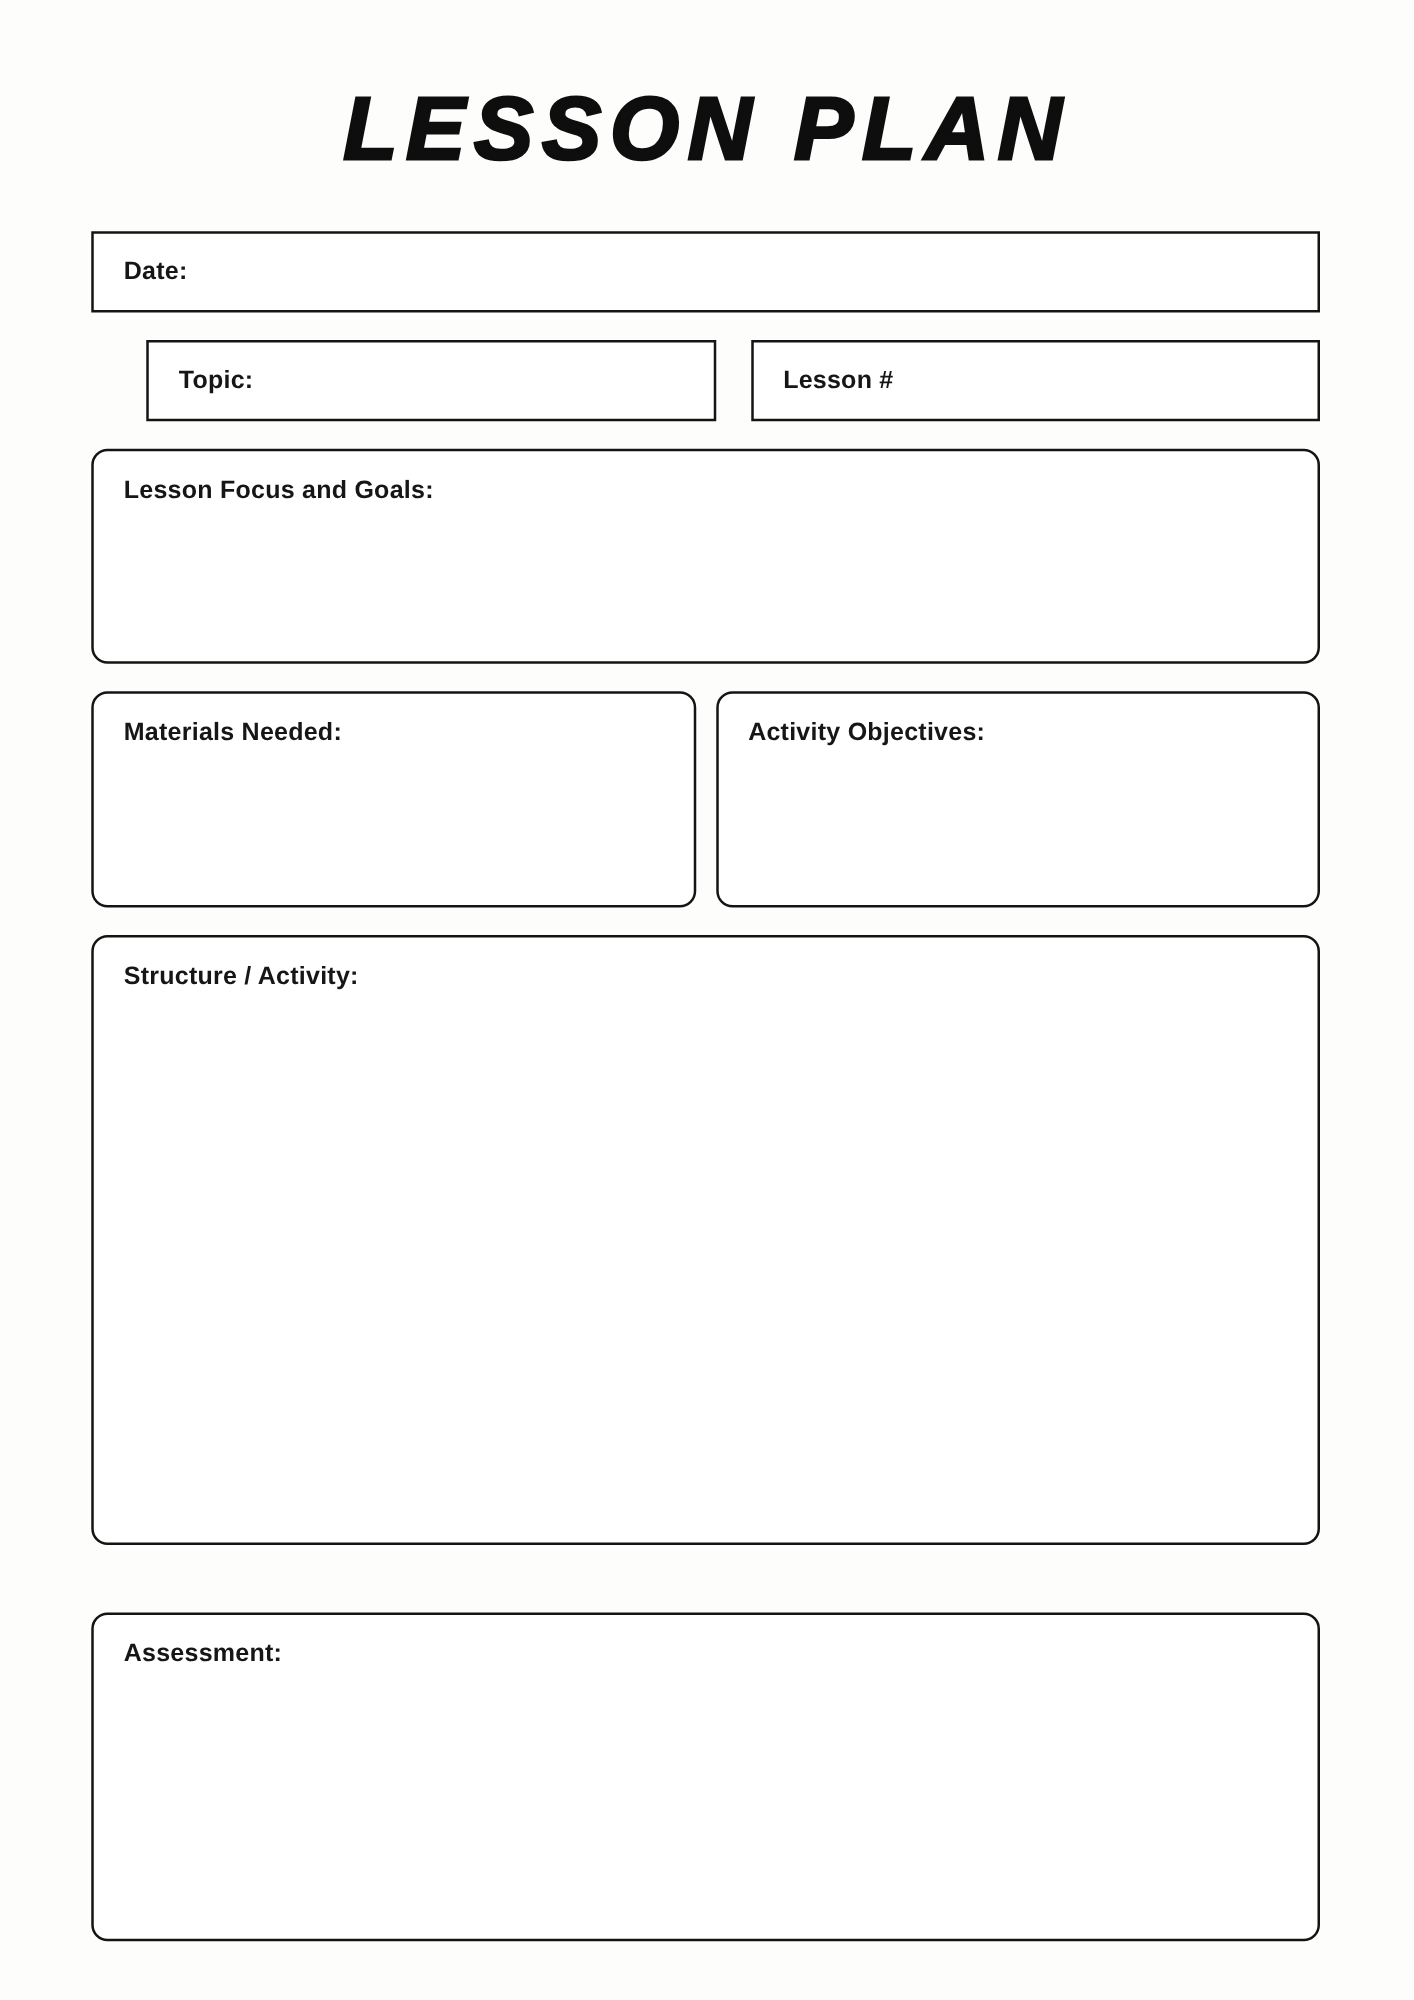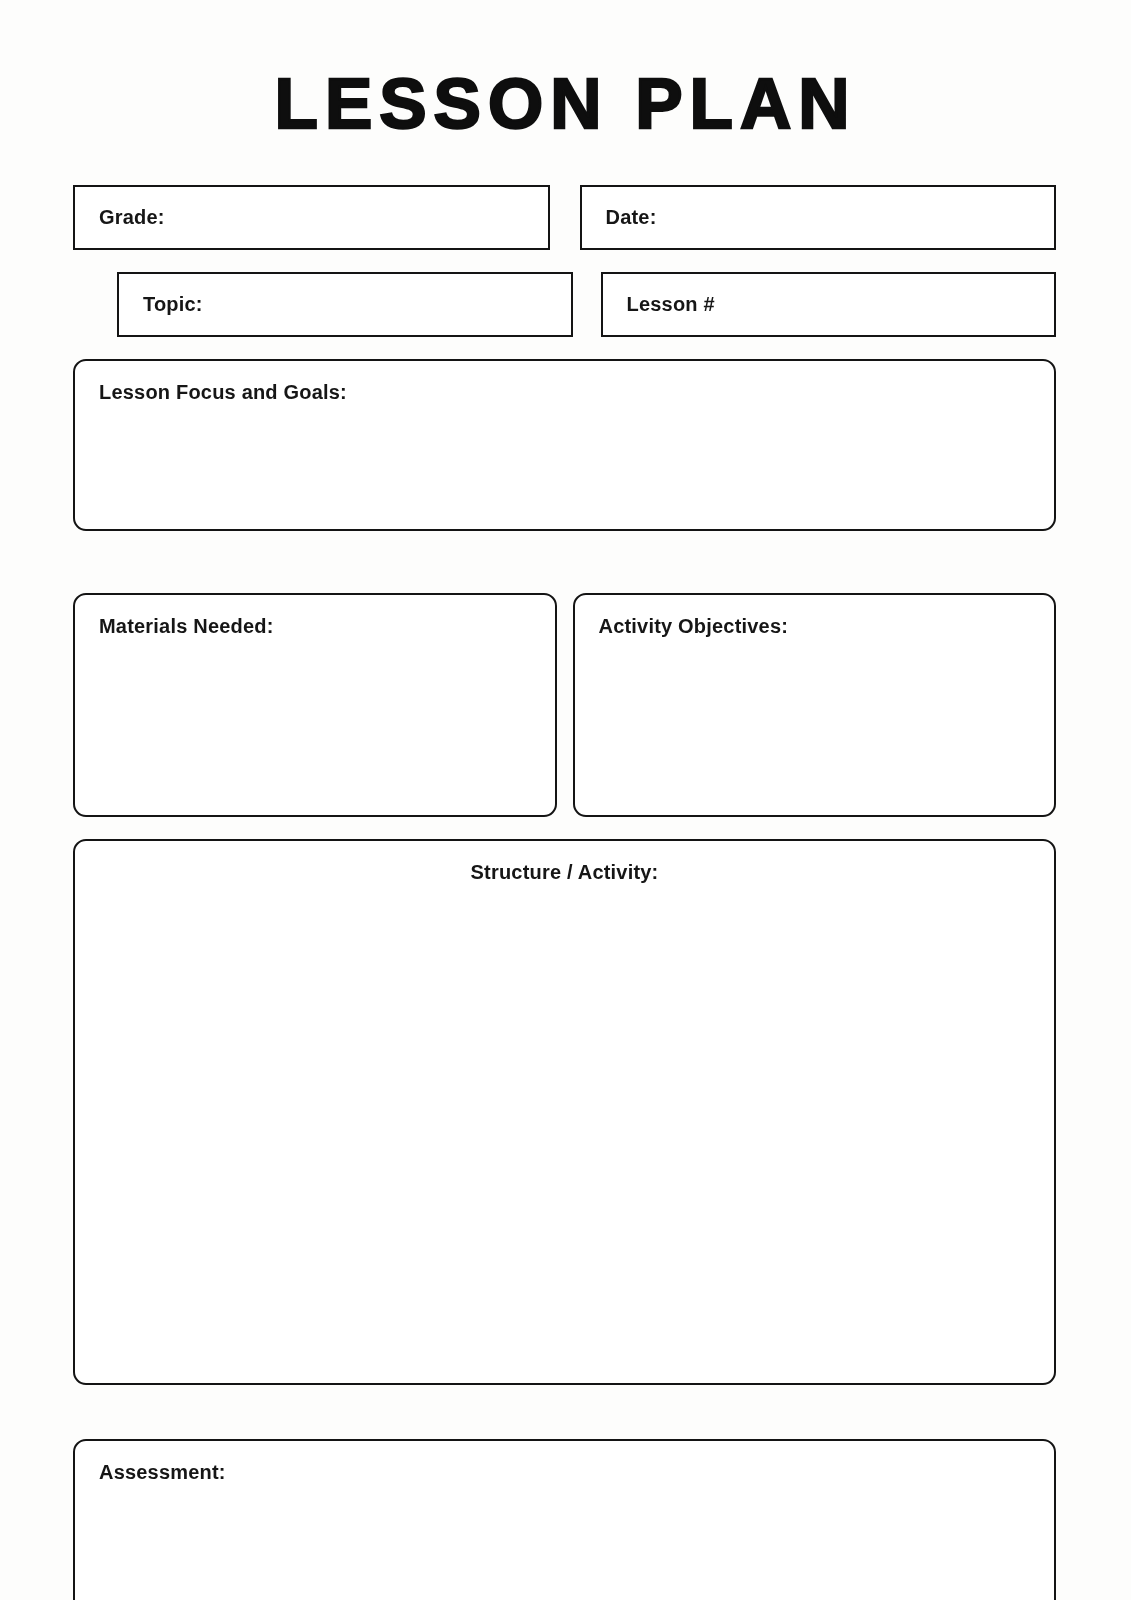--- a/index.html
+++ b/index.html
@@ -20,75 +20,73 @@
     margin: 0;
     padding-top: 68px;
     text-align: center;
     font-size: 71px;
     line-height: 1.0;
     font-weight: bold;
     letter-spacing: 7px;
     color: #0e0e0e;
     -webkit-text-stroke: 2.4px #0e0e0e;
     white-space: nowrap;
+    font-style: italic;
   }
   .form {
     position: absolute;
     left: 73px;
     top: 185px;
     width: 983px;
     display: flex;
     flex-direction: column;
     gap: 22px;
   }
   .row {
     display: flex;
   }
   .row-thirds { gap: 30px; height: 65px; }
   .row-halves { gap: 28px; height: 65px; padding-left: 44px; }
-  .row-mid    { gap: 16px; height: 224px; margin-top: 40px; }
+  .row-mid    { gap: 16px; height: 173px; }
   .box {
     box-sizing: border-box;
     border: 2px solid #141414;
     background: #ffffff;
   }
   .box.flex1 { flex: 1; }
   .box.small {
     display: flex;
     align-items: center;
     padding-left: 24px;
   }
   .box.large {
     padding: 20px 24px;
     border-radius: 13px;
   }
   .box.focus      { height: 172px; }
-  .box.structure  { height: 546px; text-align: center; }
+  .box.structure  { height: 488px; }
   .box.assessment { height: 263px; margin-top: 32px; }
   .field-label {
     font-size: 20px;
     font-weight: bold;
     letter-spacing: 0.2px;
     color: #161616;
     white-space: nowrap;
   }
 </style>
 </head>
 <body>
 
 <div class="sheet">
 
   <h1 class="title">LESSON PLAN</h1>
 
   <div class="form">
 
     <div class="row row-thirds">
-      <div class="box small flex1">
-        <span class="field-label">Grade:</span>
-      </div>
       <div class="box small flex1">
         <span class="field-label">Date:</span>
       </div>
     </div>
 
     <div class="row row-halves">
       <div class="box small flex1">
         <span class="field-label">Topic:</span>
       </div>
       <div class="box small flex1">

